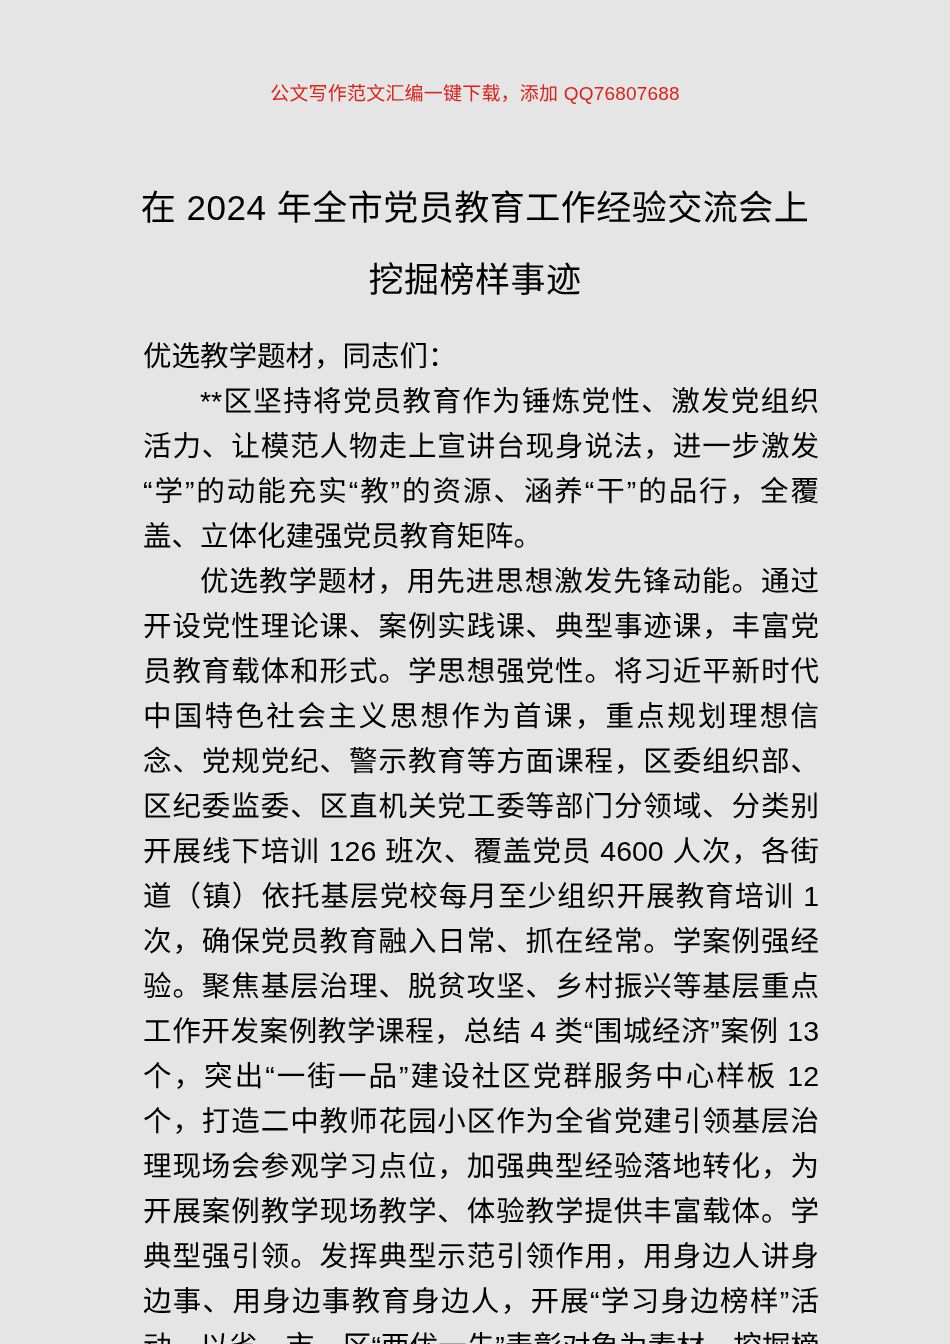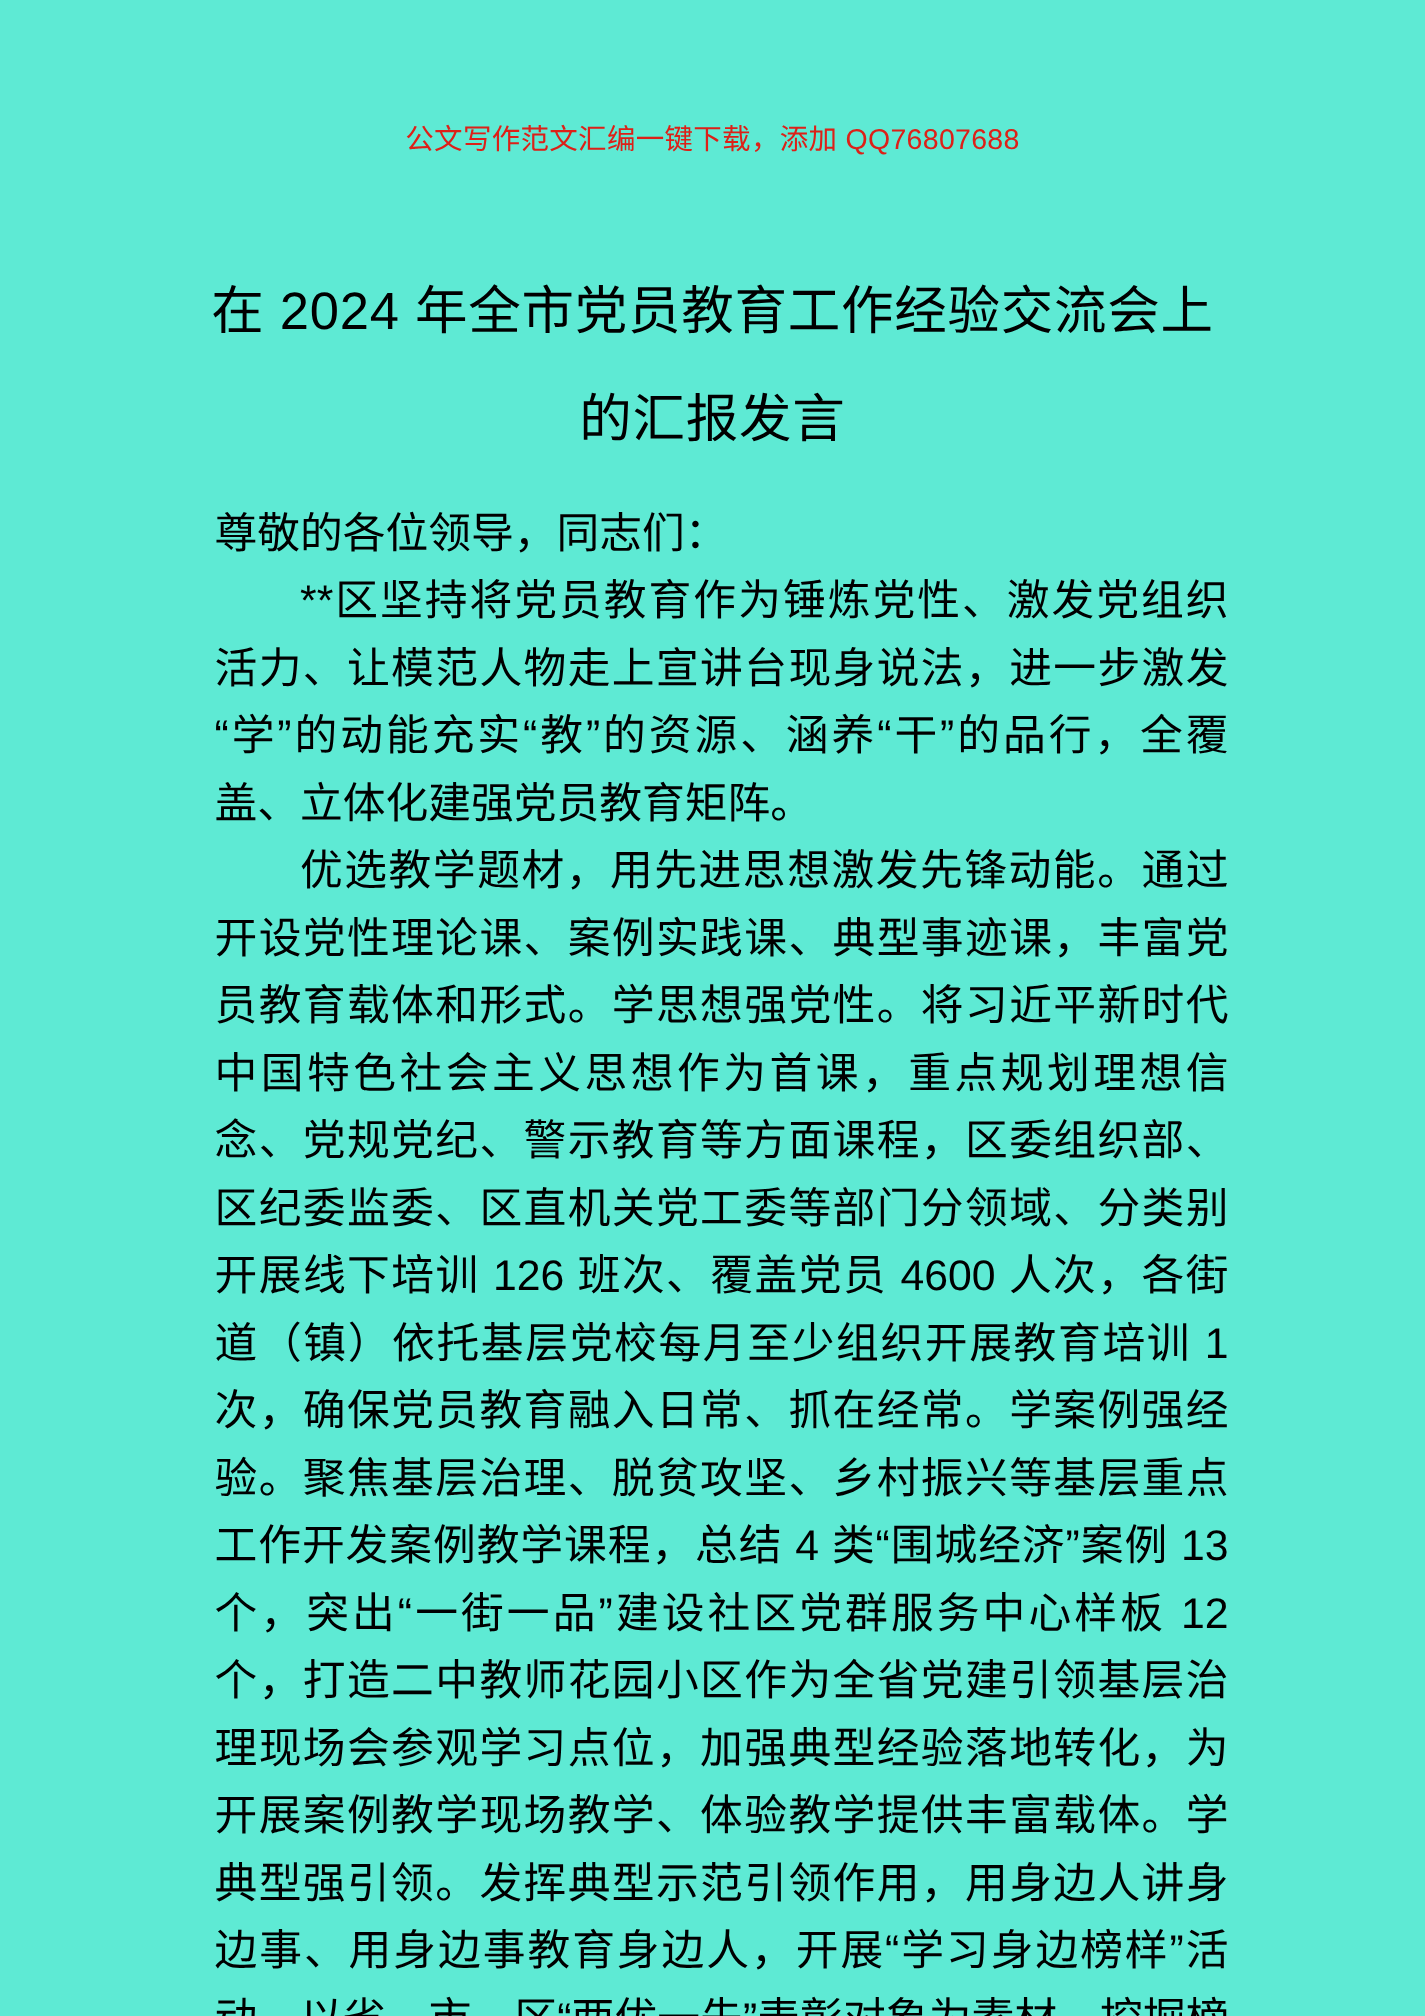--- a/index.html
+++ b/index.html
@@ -6,21 +6,21 @@
   html, body {
     margin: 0;
     padding: 0;
     background: #ffffff;
   }
 
   .page {
     position: relative;
     width: 950px;
     height: 1344px;
-    background: #5eead4;
+    background: #e5e5e5;
     margin: 0 auto;
     overflow: hidden;
     box-sizing: border-box;
     font-family: "Liberation Sans", "DejaVu Sans", sans-serif;
   }
 
   
   .promo-header {
     position: absolute;
     top: 82px;
@@ -84,22 +84,22 @@
 </style>
 </head>
 <body>
 
 <div class="page">
 
   <div class="promo-header">公文写作范文汇编一键下载，添加 QQ76807688</div>
 
   <div class="doc-title">
     <span class="title-line">在 2024 年全市党员教育工作经验交流会上</span>
-    <span class="title-line">的汇报发言</span>
+    <span class="title-line">挖掘榜样事迹</span>
   </div>
 
   <div class="doc-body">
-    <p class="salutation">尊敬的各位领导，同志们：</p>
+    <p class="salutation">优选教学题材，同志们：</p>
     <p class="indent">**区坚持将党员教育作为锤炼党性、激发党组织活力、让模范人物走上宣讲台现身说法，进一步激发“学”的动能充实“教”的资源、涵养“干”的品行，全覆盖、立体化建强党员教育矩阵。</p>
     <p class="indent">优选教学题材，用先进思想激发先锋动能。通过开设党性理论课、案例实践课、典型事迹课，丰富党员教育载体和形式。学思想强党性。将习近平新时代中国特色社会主义思想作为首课，重点规划理想信念、党规党纪、警示教育等方面课程，区委组织部、区纪委监委、区直机关党工委等部门分领域、分类别开展线下培训 126 班次、覆盖党员 4600 人次，各街道（镇）依托基层党校每月至少组织开展教育培训 1 次，确保党员教育融入日常、抓在经常。学案例强经验。聚焦基层治理、脱贫攻坚、乡村振兴等基层重点工作开发案例教学课程，总结 4 类“围城经济”案例 13 个，突出“一街一品”建设社区党群服务中心样板 12 个，打造二中教师花园小区作为全省党建引领基层治理现场会参观学习点位，加强典型经验落地转化，为开展案例教学现场教学、体验教学提供丰富载体。学典型强引领。发挥典型示范引领作用，用身边人讲身边事、用身边事教育身边人，开展“学习身边榜样”活动，以省、市、区“两优一先”表彰对象为素材，挖掘榜样事迹 33 个，录制精品党课 163 部，让模范人物走上宣讲台现身说法、传播思想、砥砺初心，在全区营造学习先进、崇尚先进、争当先进的浓厚氛围。</p>
   </div>
 
 </div>
 
 </body></html>

